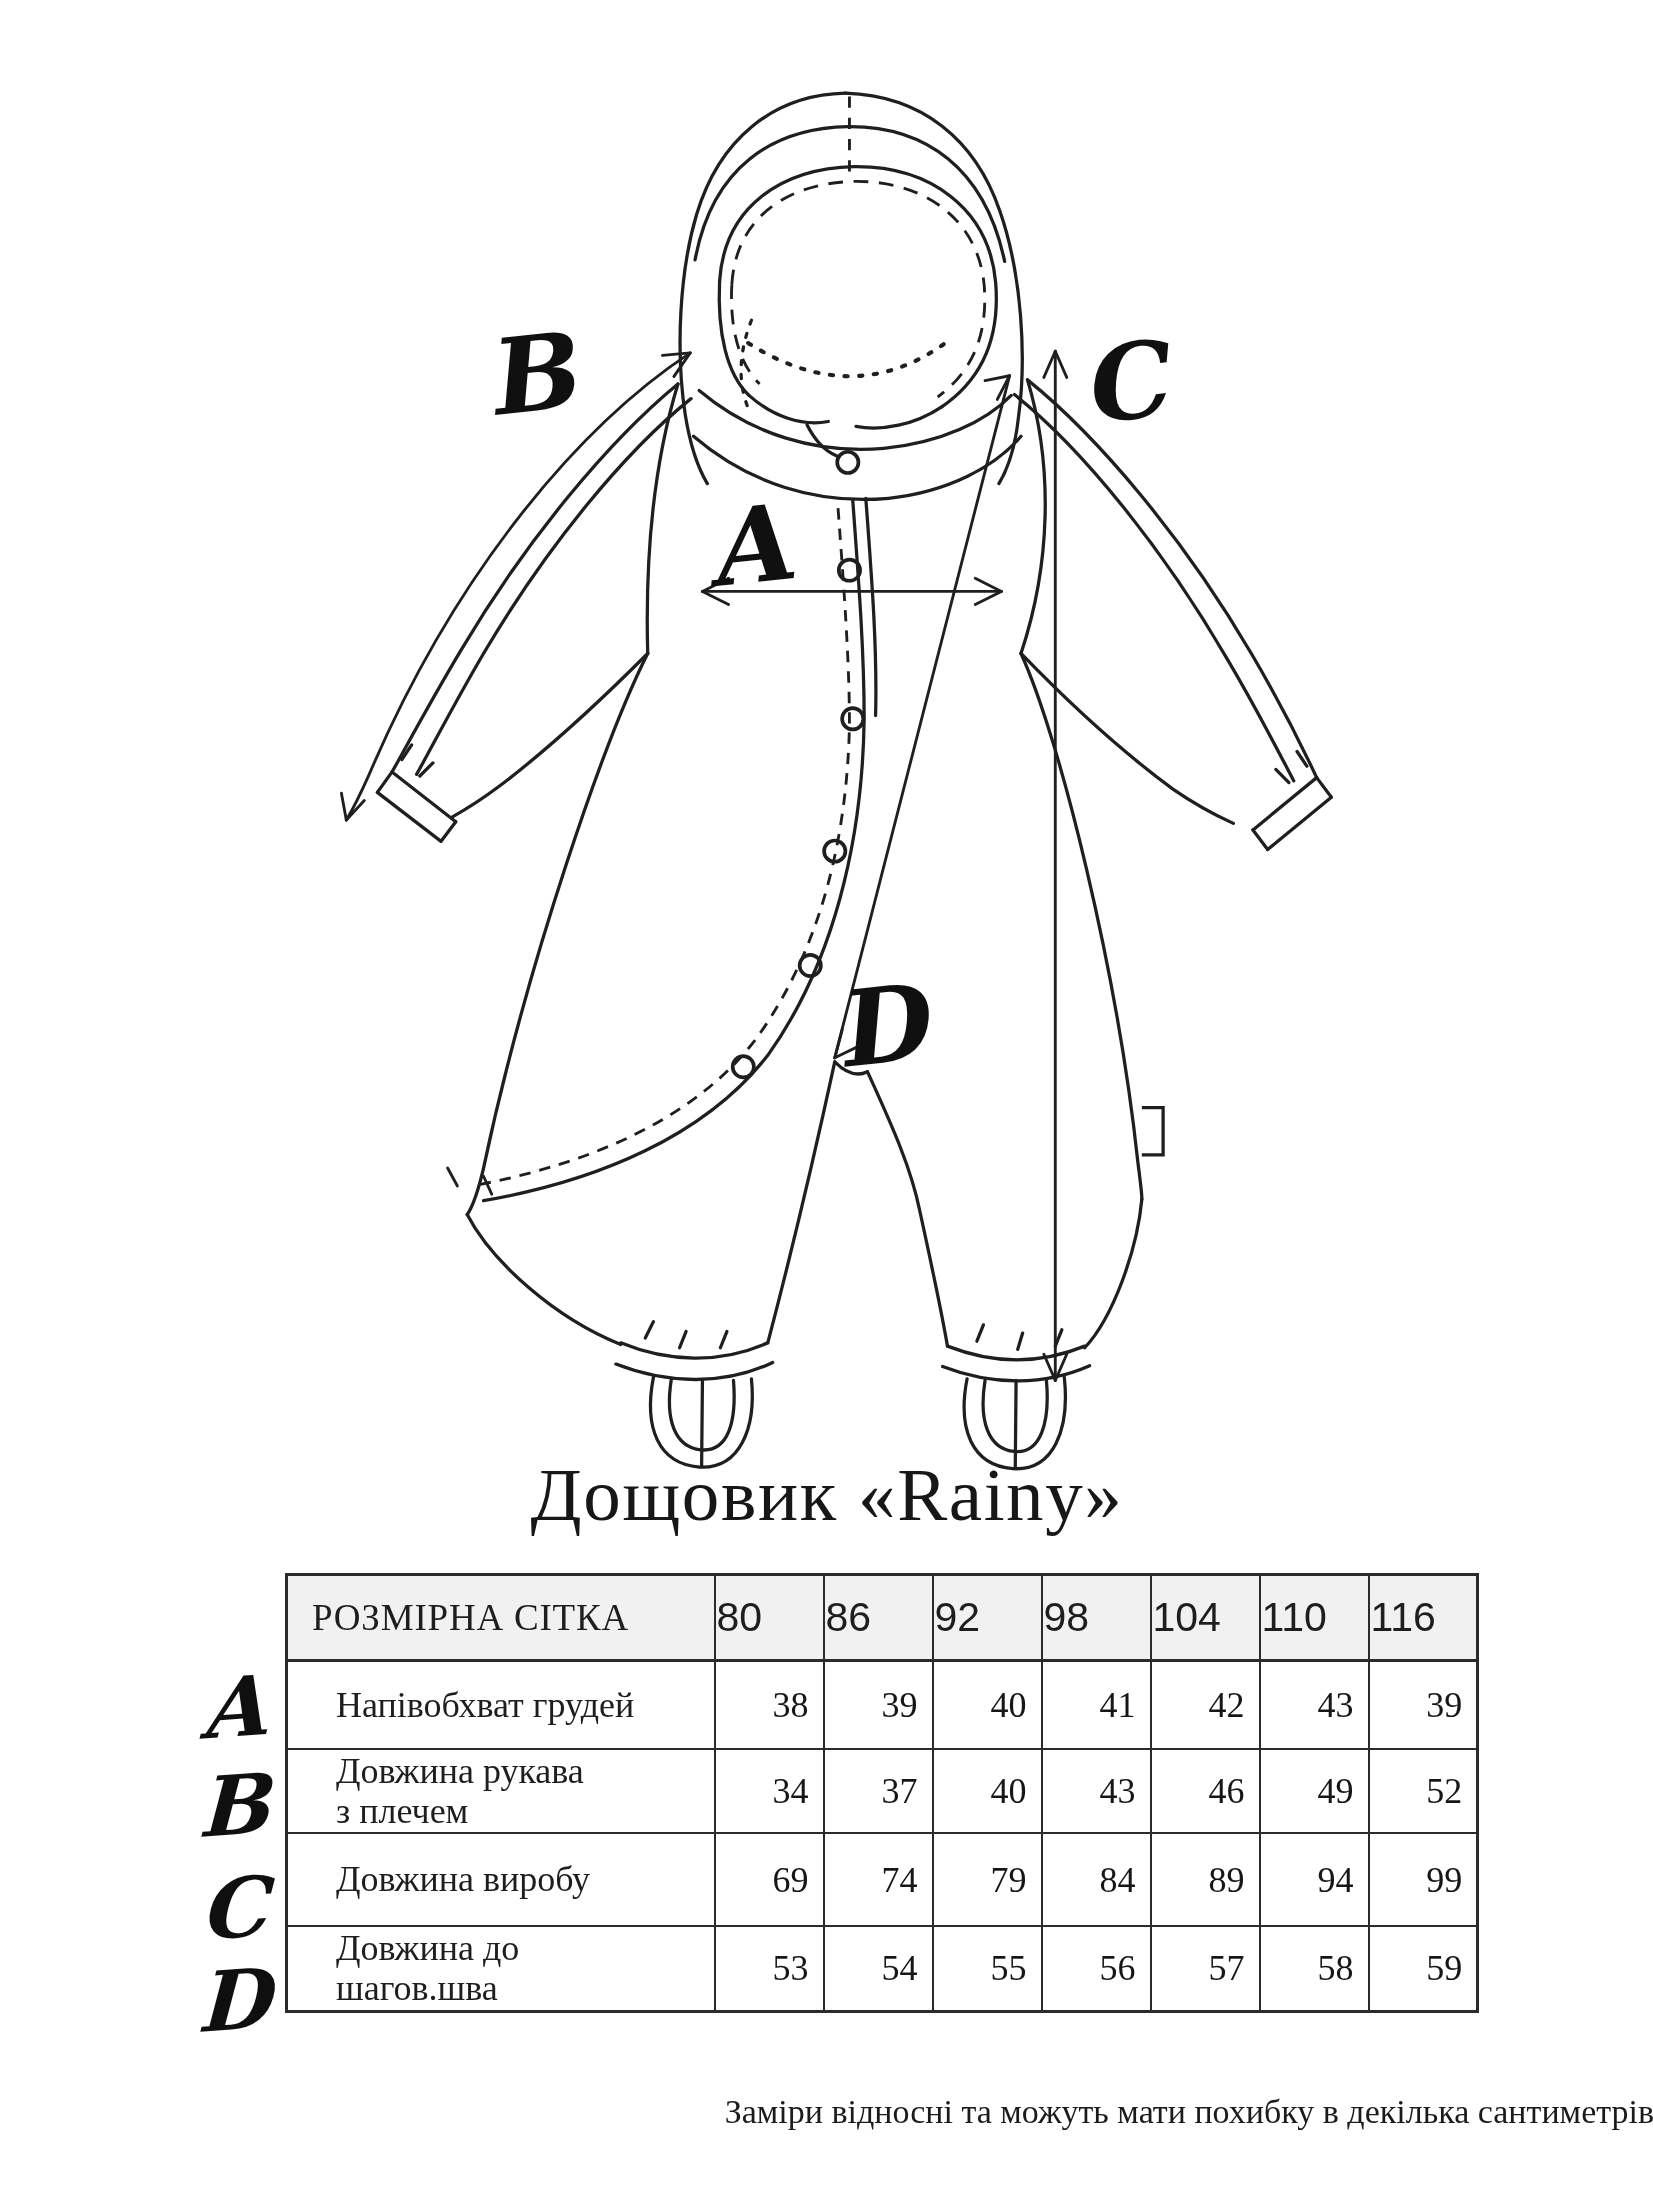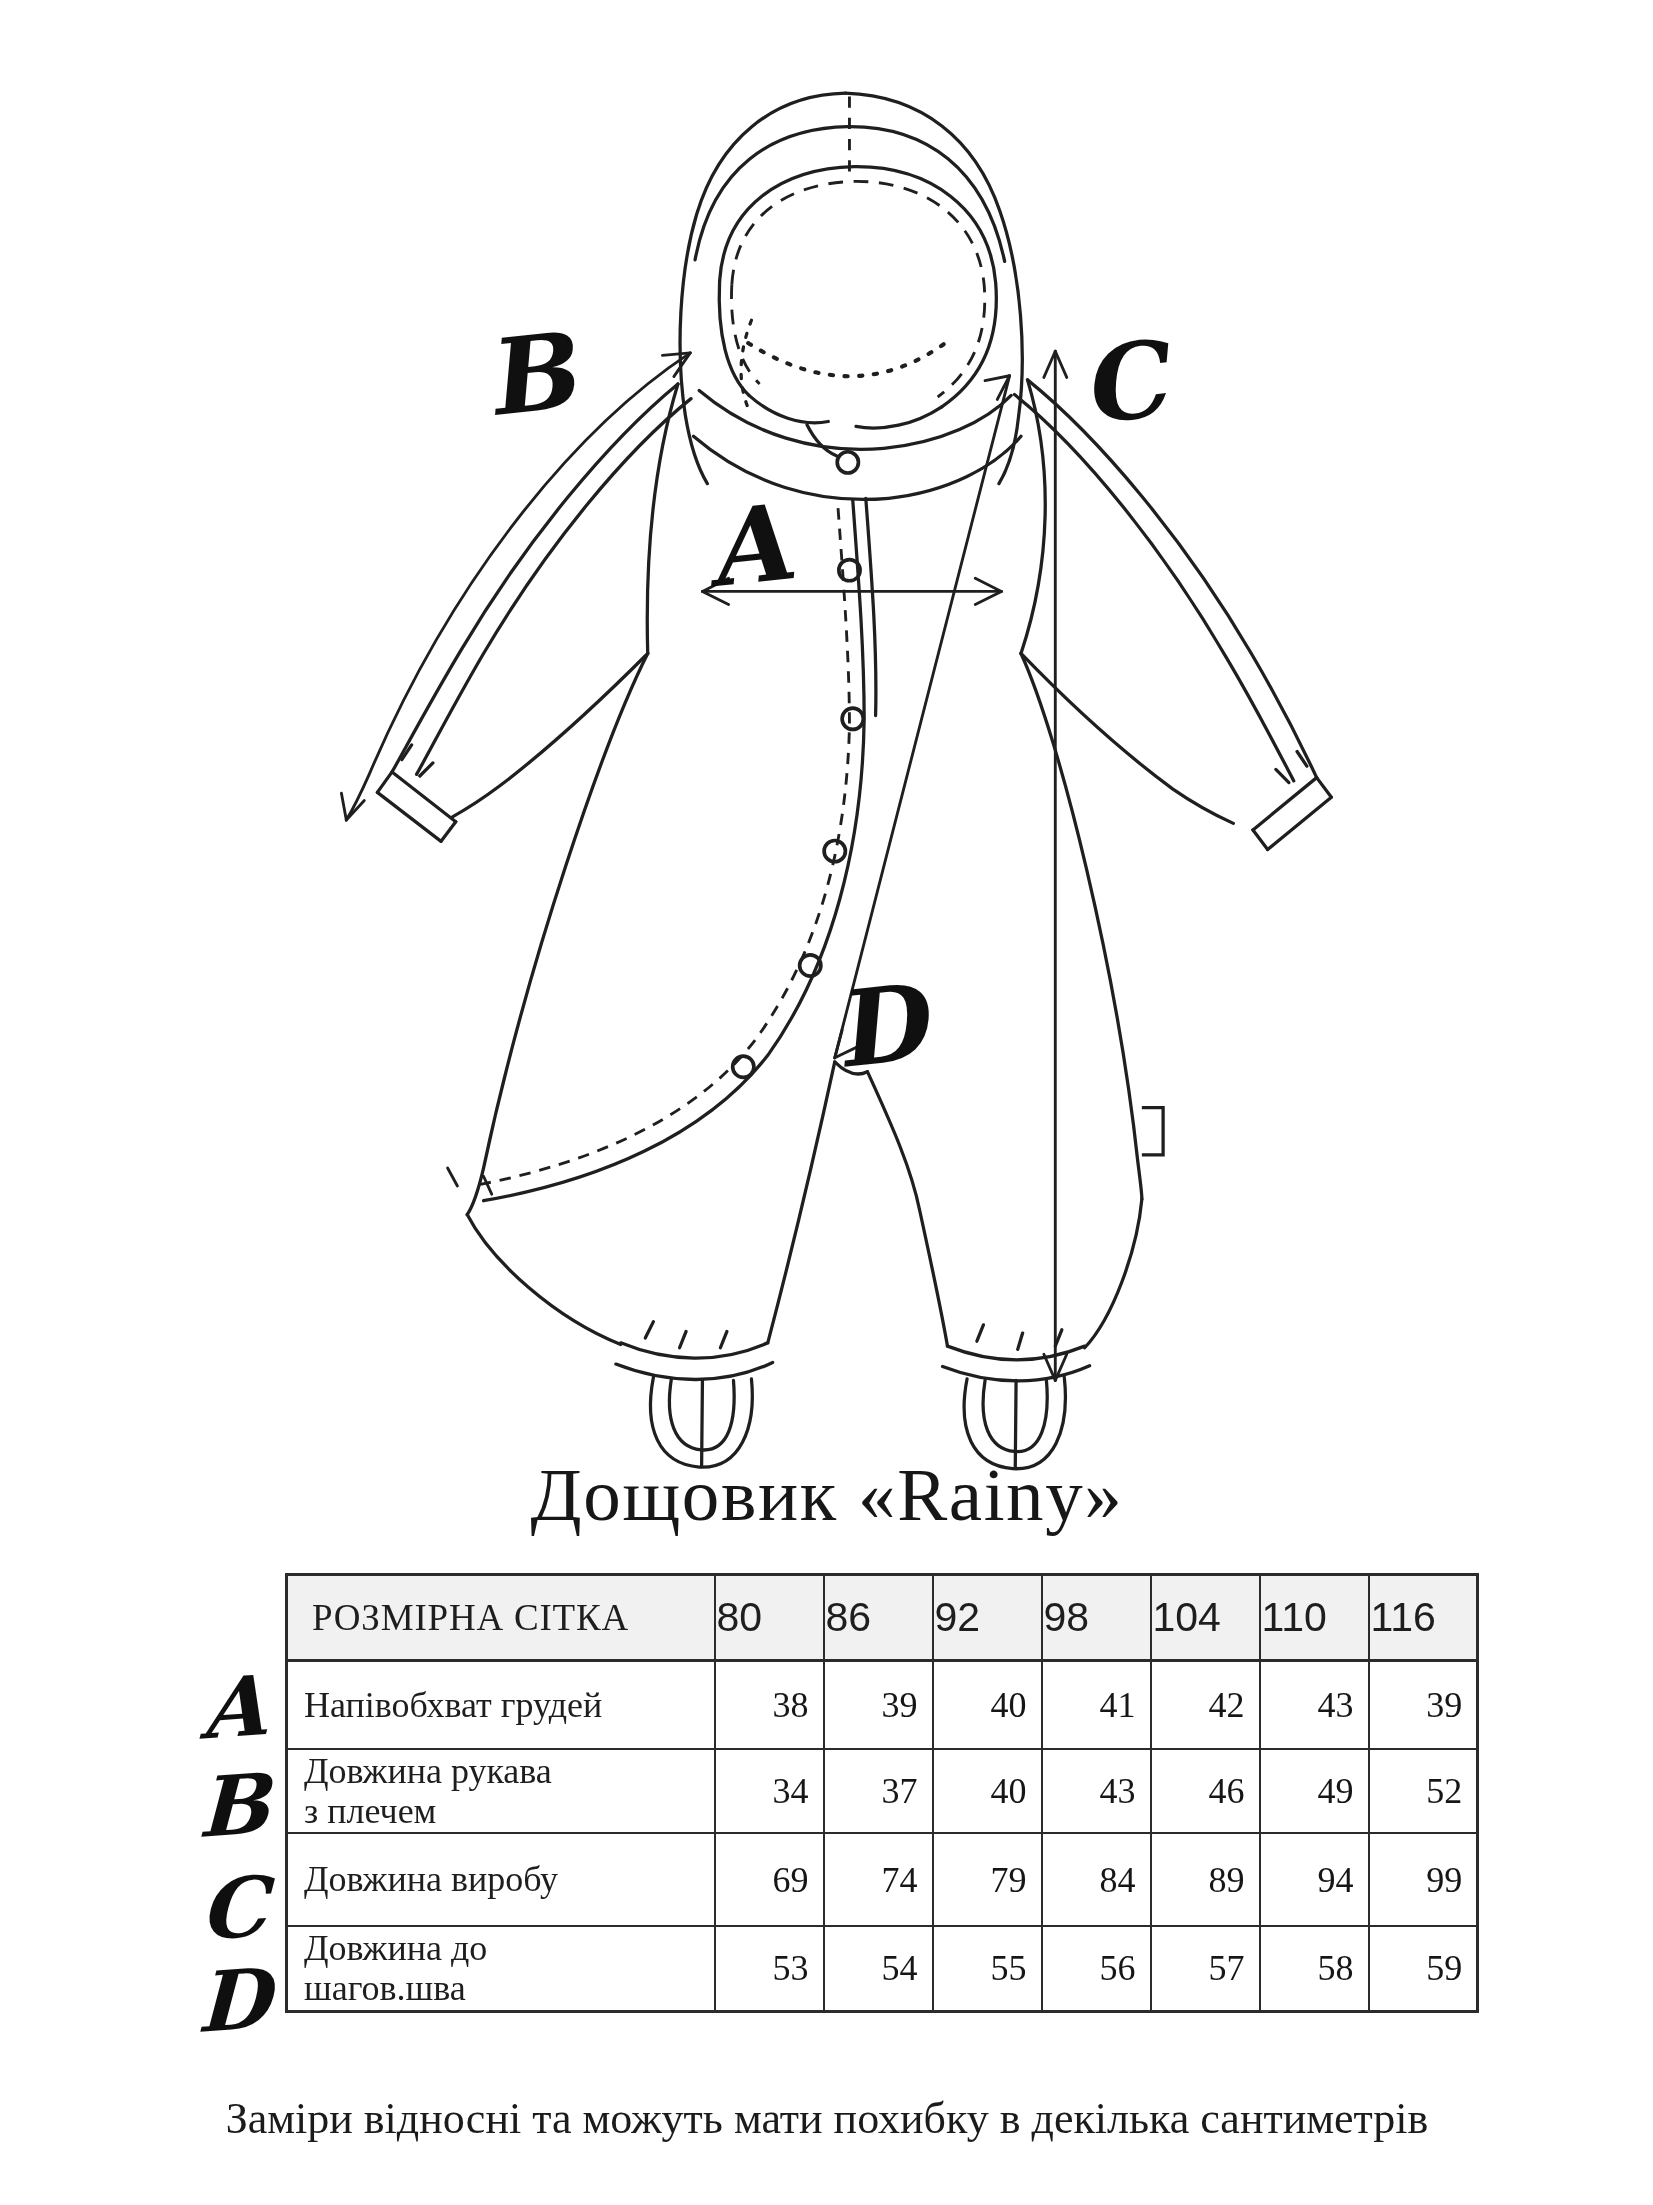--- a/index.html
+++ b/index.html
@@ -49,42 +49,42 @@
   td.size-head{
     background:#f1f1f1;
     text-align:left;
     font-family:"Liberation Sans", sans-serif;
     font-size:41px;
     border-bottom-width:3.3px !important;
   }
   td.row-label{
     font-size:36px;
     line-height:1.12;
-    padding-left:16px;
+    padding-left:48px;
   }
   td.val{
     text-align:center;
     font-family:Liberation Serif, serif;
     font-size:36px;
     color:#161616;
     padding-left:44px;
   }
   .gutter-letter{
     position:absolute;left:181px;width:119px;
     text-align:center;
     font-family:"DejaVu Serif", serif;
     font-style:italic;font-weight:bold;
     font-size:83px;line-height:1;
     color:#0f0f0f;
     transform:skewX(-8deg) rotate(-4deg);
   }
   .caption{
     position:absolute;left:0;right:0;top:2093px;
-    text-align:center;
-    font-size:44px;
+    text-align:right;
+    font-size:34px;
     font-family:"Liberation Serif", serif;
     color:#1b1b1b;
   }
 </style>
 </head>
 <body>
 
 <div class="page">
 
   <svg class="sketch" width="1654" height="1552" viewBox="0 0 2025 1900">

